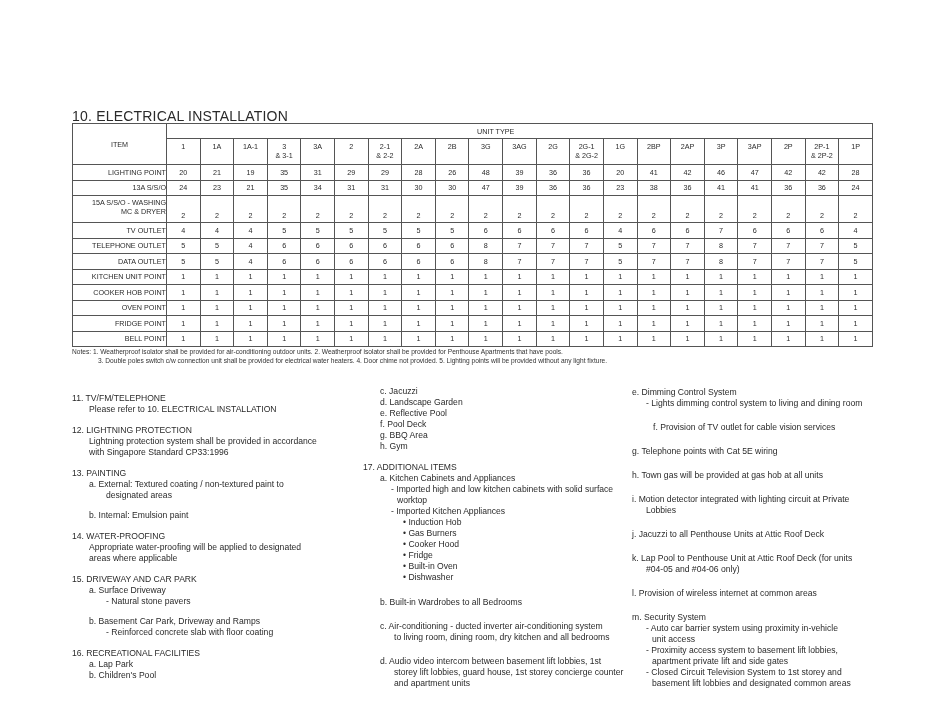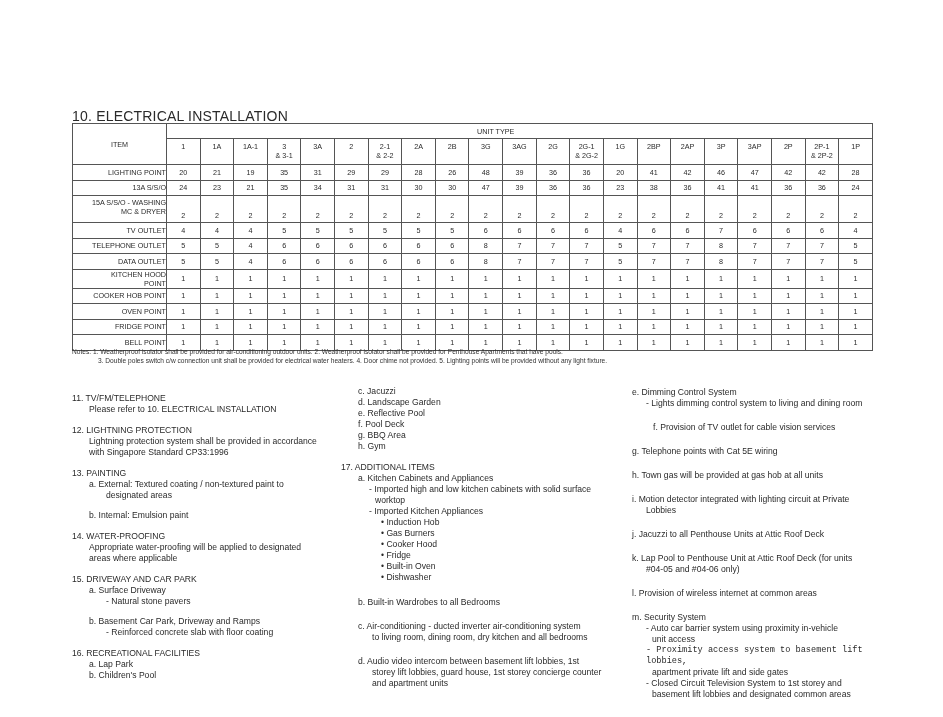--- a/index.html
+++ b/index.html
@@ -204,21 +204,21 @@
         <td class="num">5</td>
         <td class="num">7</td>
         <td class="num">7</td>
         <td class="num">8</td>
         <td class="num">7</td>
         <td class="num">7</td>
         <td class="num">7</td>
         <td class="num">5</td>
       </tr>
       <tr class="row">
-        <td class="lbl">KITCHEN HOOD POINT</td>
+        <td class="lbl">KITCHEN UNIT POINT</td>
         <td class="num">1</td>
         <td class="num">1</td>
         <td class="num">1</td>
         <td class="num">1</td>
         <td class="num">1</td>
         <td class="num">1</td>
         <td class="num">1</td>
         <td class="num">1</td>
         <td class="num">1</td>
         <td class="num">1</td>
@@ -366,21 +366,21 @@
     <div class="i1" style="margin-top:9px;">b.  Basement Car Park, Driveway and Ramps</div>
     <div class="i2b">- Reinforced concrete slab with floor coating</div>
   </div>
   <div class="blk">
     <div>16. RECREATIONAL FACILITIES</div>
     <div class="i1">a.  Lap Park</div>
     <div class="i1">b.  Children's Pool</div>
   </div>
 </div>
 
-<div class="col" style="left:341px; top:386px; width:280px;">
+<div class="col" style="left:363px; top:386px; width:280px;">
   <div class="blk">
     <div class="i1">c.  Jacuzzi</div>
     <div class="i1">d.  Landscape Garden</div>
     <div class="i1">e.  Reflective Pool</div>
     <div class="i1">f.   Pool Deck</div>
     <div class="i1">g.  BBQ Area</div>
     <div class="i1">h.  Gym</div>
   </div>
   <div class="blk">
     <div>17. ADDITIONAL ITEMS</div>
@@ -436,18 +436,18 @@
     <div>k.  Lap Pool to Penthouse Unit at Attic Roof Deck (for units</div>
     <div style="padding-left:14px;">#04-05 and #04-06 only)</div>
   </div>
   <div class="blk" style="margin-top:13px;">
       <div>l.   Provision of wireless internet at common areas</div>
     </div>
   <div class="blk" style="margin-top:13px;">
     <div>m. Security System</div>
     <div style="padding-left:14px;">- Auto car barrier system using proximity in-vehicle</div>
     <div style="padding-left:20px;">unit access</div>
-    <div style="padding-left:14px;font-family:Liberation Mono, monospace;">- Proximity access system to basement lift lobbies,</div>
+    <div style="padding-left:14px;">- Proximity access system to basement lift lobbies,</div>
     <div style="padding-left:20px;">apartment private lift and side gates</div>
     <div style="padding-left:14px;">- Closed Circuit Television System to 1st storey and</div>
     <div style="padding-left:20px;">basement lift lobbies and designated common areas</div>
   </div>
 </div>
 
 </body></html>

